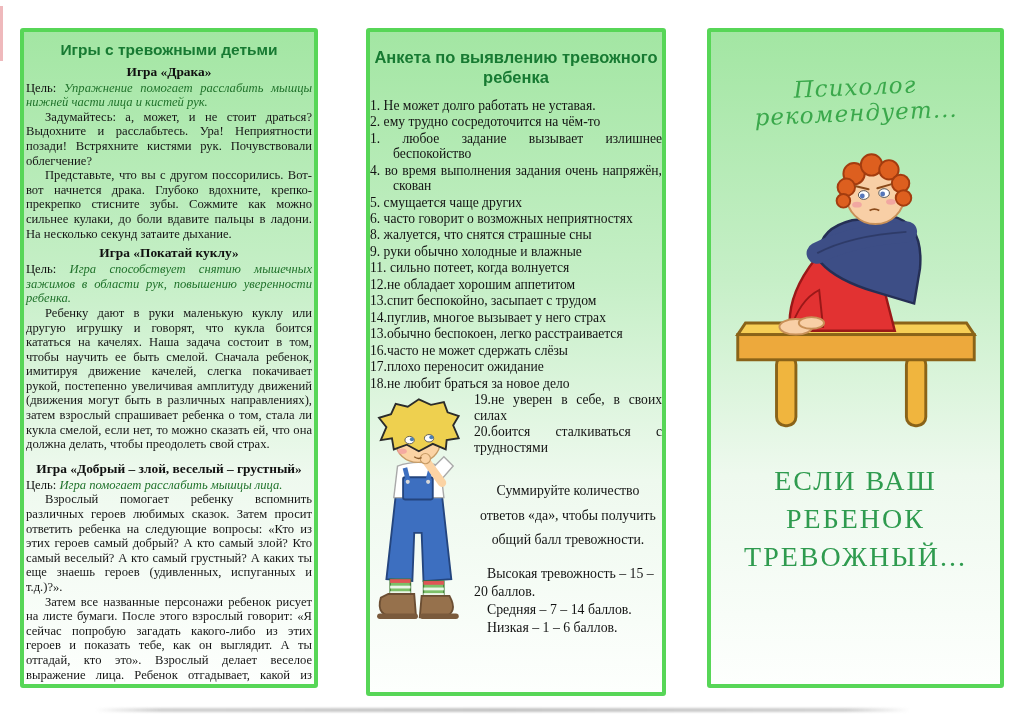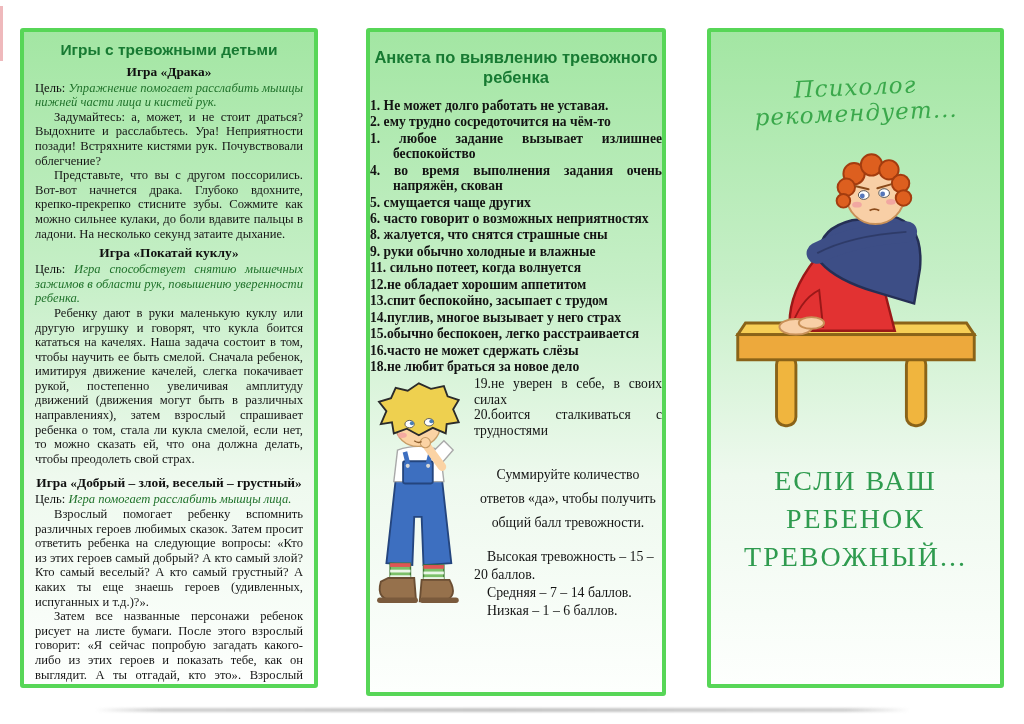--- a/index.html
+++ b/index.html
@@ -1,35 +1,35 @@
 <!DOCTYPE html>
 <html><head>
 <meta charset="utf-8">
 <style>
   html,body{margin:0;padding:0;background:#ffffff;}
   body{width:1024px;height:724px;position:relative;font-family:"Liberation Serif",serif;overflow:hidden;}
 
   .panel{position:absolute;top:28px;height:660px;box-sizing:border-box;
     border:4px solid #57d657;border-radius:3px;overflow:hidden;
     background:linear-gradient(180deg,#a3e6a3 0%,#c6efc7 38%,#eef9ee 68%,#fdfffd 100%);}
-  #panel-left{left:20px;width:298px;padding:6px 11px;}
+  #panel-left{left:20px;width:298px;padding:6px 2px;}
   #panel-middle{left:366px;width:300px;height:668px;padding:10px 0;}
   #panel-right{left:707px;width:297px;padding:8px 10px;}
 
   .panel-title{font-family:"Liberation Sans",sans-serif;font-weight:bold;color:#177a32;
     text-align:center;font-size:15.5px;margin:3px 0 2px;line-height:1.2;}
   #panel-middle .panel-title{font-size:16.5px;margin-top:6px;}
 
   .game-heading{font-size:13.4px;font-weight:bold;text-align:center;margin:4px 0 1px;color:#101010;}
   .goal{margin:0;font-size:12.6px;line-height:1.16;text-align:justify;color:#161616;}
   .goal-label{font-weight:normal;color:#101010;}
   .goal-text{font-style:italic;color:#20722b;}
   .body-par{margin:0;font-size:12.6px;line-height:1.16;text-align:justify;text-indent:19px;color:#161616;}
 
-  .survey{margin:10px 0 0;font-weight:bold;}
+  .survey{margin:10px 0 0;}
   .survey-item{font-size:13.6px;line-height:1.14;text-align:justify;color:#131313;
     padding-left:23px;text-indent:-23px;margin:0 0 1px;}
   .bottom-row{margin-top:1px;}
   .boy-figure{float:left;width:102px;height:248px;margin:2px 6px 0 -4px;}
   .side-item{font-size:13.6px;line-height:1.16;text-align:justify;color:#131313;margin:0;}
   .summary{font-size:13.8px;line-height:1.75;text-align:center;margin:24px 0 0;color:#131313;}
   .score{font-size:13.8px;line-height:1.3;margin:0;color:#131313;}
   .score-first{margin-top:13px;text-indent:13px;}
   .score-rest{text-indent:13px;}
 
@@ -75,22 +75,23 @@
     <div class="survey-item">1. любое задание вызывает излишнее беспокойство</div>
     <div class="survey-item">4. во время выполнения задания очень напряжён, скован</div>
     <div class="survey-item">5. смущается чаще других</div>
     <div class="survey-item">6. часто говорит о возможных неприятностях</div>
     <div class="survey-item">8. жалуется, что снятся страшные сны</div>
     <div class="survey-item">9. руки обычно холодные и влажные</div>
     <div class="survey-item">11. сильно потеет, когда волнуется</div>
     <div class="survey-item">12.не обладает хорошим аппетитом</div>
     <div class="survey-item">13.спит беспокойно, засыпает с трудом</div>
     <div class="survey-item">14.пуглив, многое вызывает у него страх</div>
-    <div class="survey-item">15.обычно беспокоен, легко расстраивается</div>
+    <div class="survey-item">13.обычно беспокоен, легко расстраивается</div>
     <div class="survey-item">16.часто не может сдержать слёзы</div>
+    <div class="survey-item">17.плохо переносит ожидание</div>
     <div class="survey-item">18.не любит браться за новое дело</div>
   </div>
 
   <div class="bottom-row">
     <svg class="boy-figure" viewBox="0 0 110 260">
       <g>
 
         <path d="M32,106 L82,106 L92,196 L62,198 L60,146 L52,146 L50,198 L22,196 Z" fill="#3d6fc0" stroke="#24457e" stroke-width="2"></path>
 
         <g>

